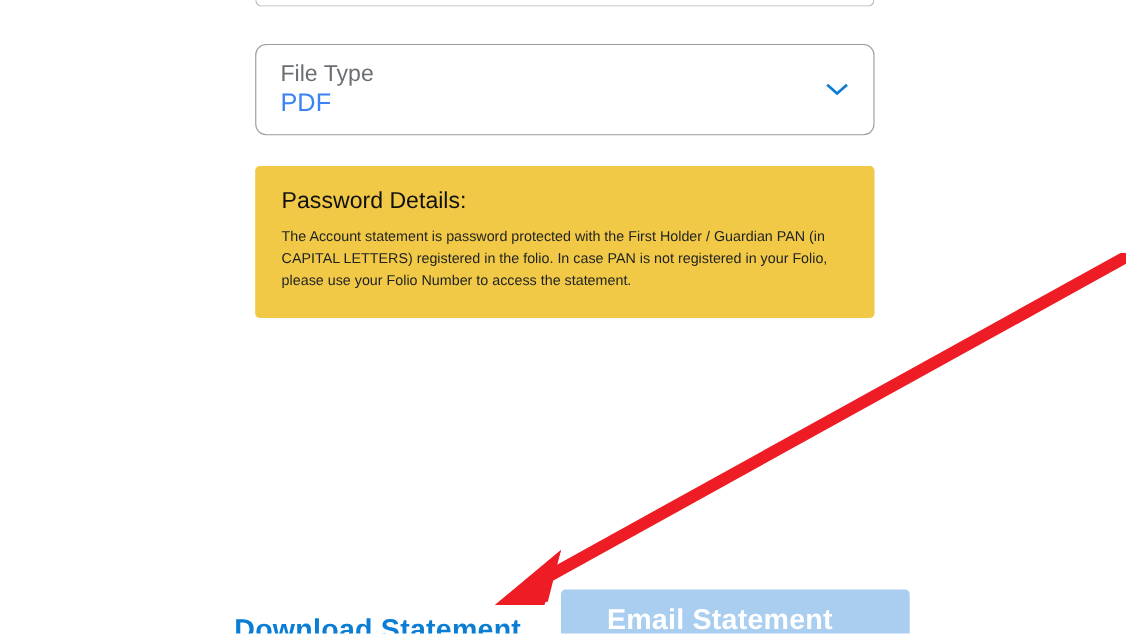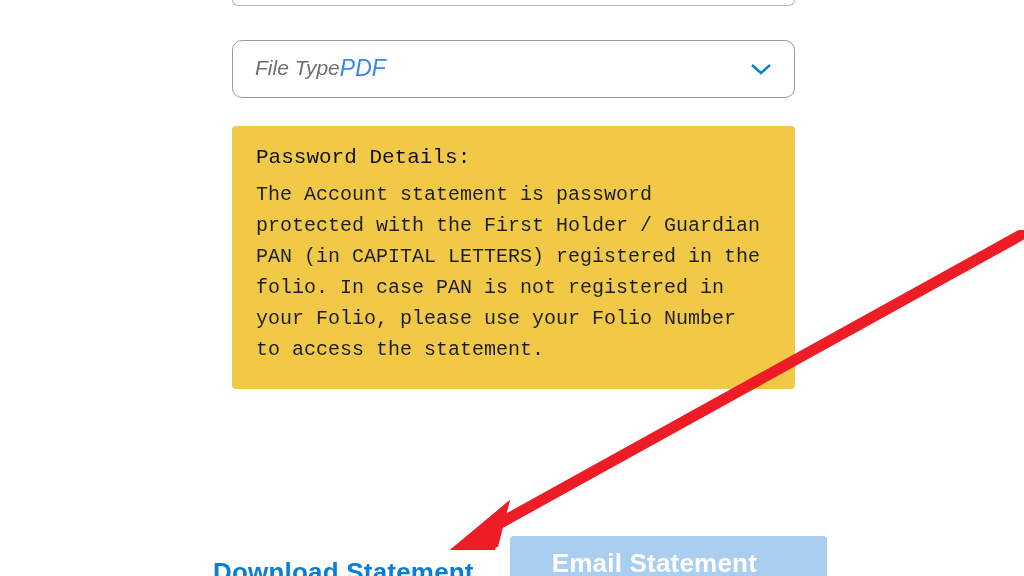--- a/index.html
+++ b/index.html
@@ -25,35 +25,34 @@
 
   .select-field {
     border: 1px solid #9a9a9a;
     border-radius: 10px;
     padding: 14px 22px 14px 22px;
     display: flex;
     align-items: center;
     justify-content: space-between;
     cursor: pointer;
   }
-  .select-text { display: flex; flex-direction: row; font-style: italic; }
+  .select-text { display: flex; flex-direction: column; }
   .select-label { color: #6b6f73; font-size: 21px; line-height: 1.2; }
   .select-value { color: #3b82f6; font-size: 23px; line-height: 1.2; }
   .chevron { width: 22px; height: 22px; display:flex; align-items:center; justify-content:center; }
   .chevron svg { width: 22px; height: 14px; stroke: #0a7dd4; stroke-width: 2.5; fill: none; }
 
   .notice {
     margin-top: 28px;
     background: #f1c947;
     border-radius: 4px;
     padding: 20px 24px 24px 24px;
-    font-family: Liberation Mono, monospace;
   }
   .notice-title { font-size: 21px; color: #111; margin-bottom: 10px; }
-  .notice-body { font-size: 20px; color: #1e2022; line-height: 1.55; }
+  .notice-body { font-size: 13px; color: #1e2022; line-height: 1.55; }
 
   .actions {
     position: absolute;
     left: 213px;
     top: 536px;
     width: 640px;
     display: flex;
     gap: 36px;
     align-items: center;
   }

